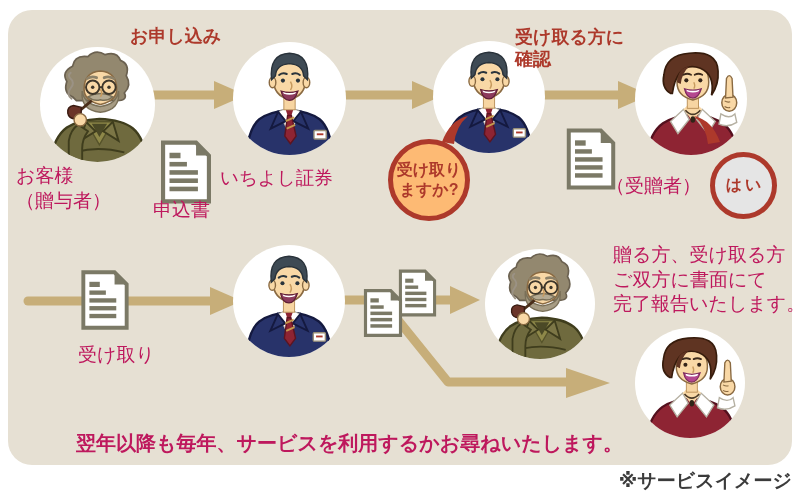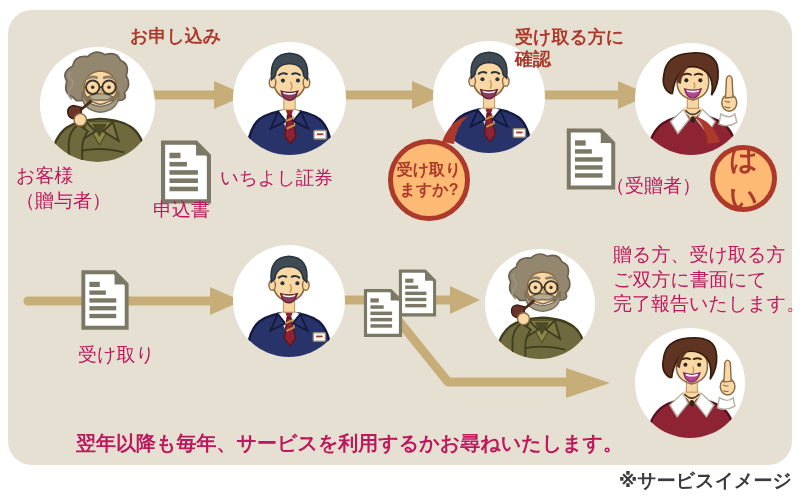--- a/index.html
+++ b/index.html
@@ -246,20 +246,20 @@
   <div class="txt" style="left:560px;top:468px;width:232px;text-align:right;font-size:19px;color:#3b3b3b;font-weight:700;">※サービスイメージ</div>
 
   <div class="bubble" style="left:388px;top:139px;width:82px;height:82px;background:#fdba74;font-size:16px;line-height:20px;">
     <div>受け取り</div>
     <div>ますか?</div>
   </div>
   <svg class="tail" style="left:438px;top:114px;" width="32" height="30" viewBox="0 0 32 30">
       <path d="M4,28 Q12,6 30,2 Q18,12 16,30 Z" fill="#ad392b"></path>
     </svg>
 
-  <div class="bubble" style="left:710px;top:145px;width:67px;height:67px;background:#fdba74;font-size:28px;letter-spacing:3px;">
+  <div class="bubble" style="left:710px;top:152px;width:67px;height:67px;background:#e5e5e5;font-size:16px;letter-spacing:3px;">
     <div style="padding-left:3px;">はい</div>
   </div>
   <svg class="tail" style="left:692px;top:114px;" width="32" height="30" viewBox="0 0 32 30">
       <path d="M28,28 Q20,6 2,2 Q14,12 16,30 Z" fill="#ad392b"></path>
     </svg>
 
 </div>
 
 </body></html>

